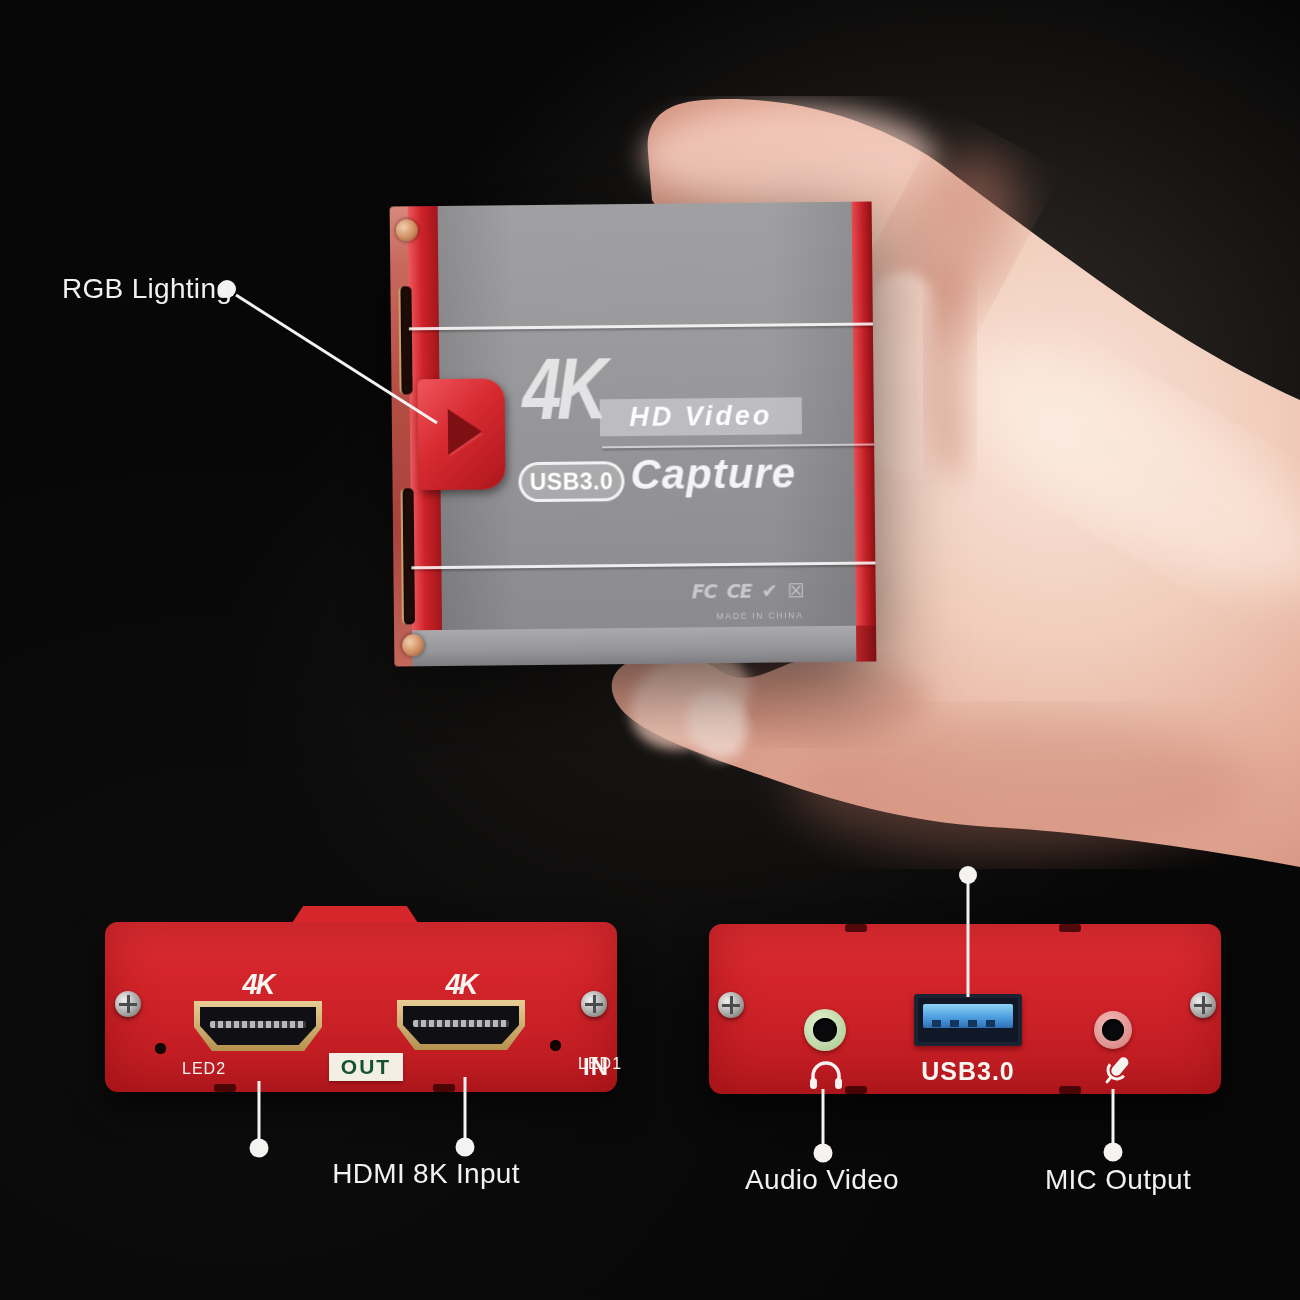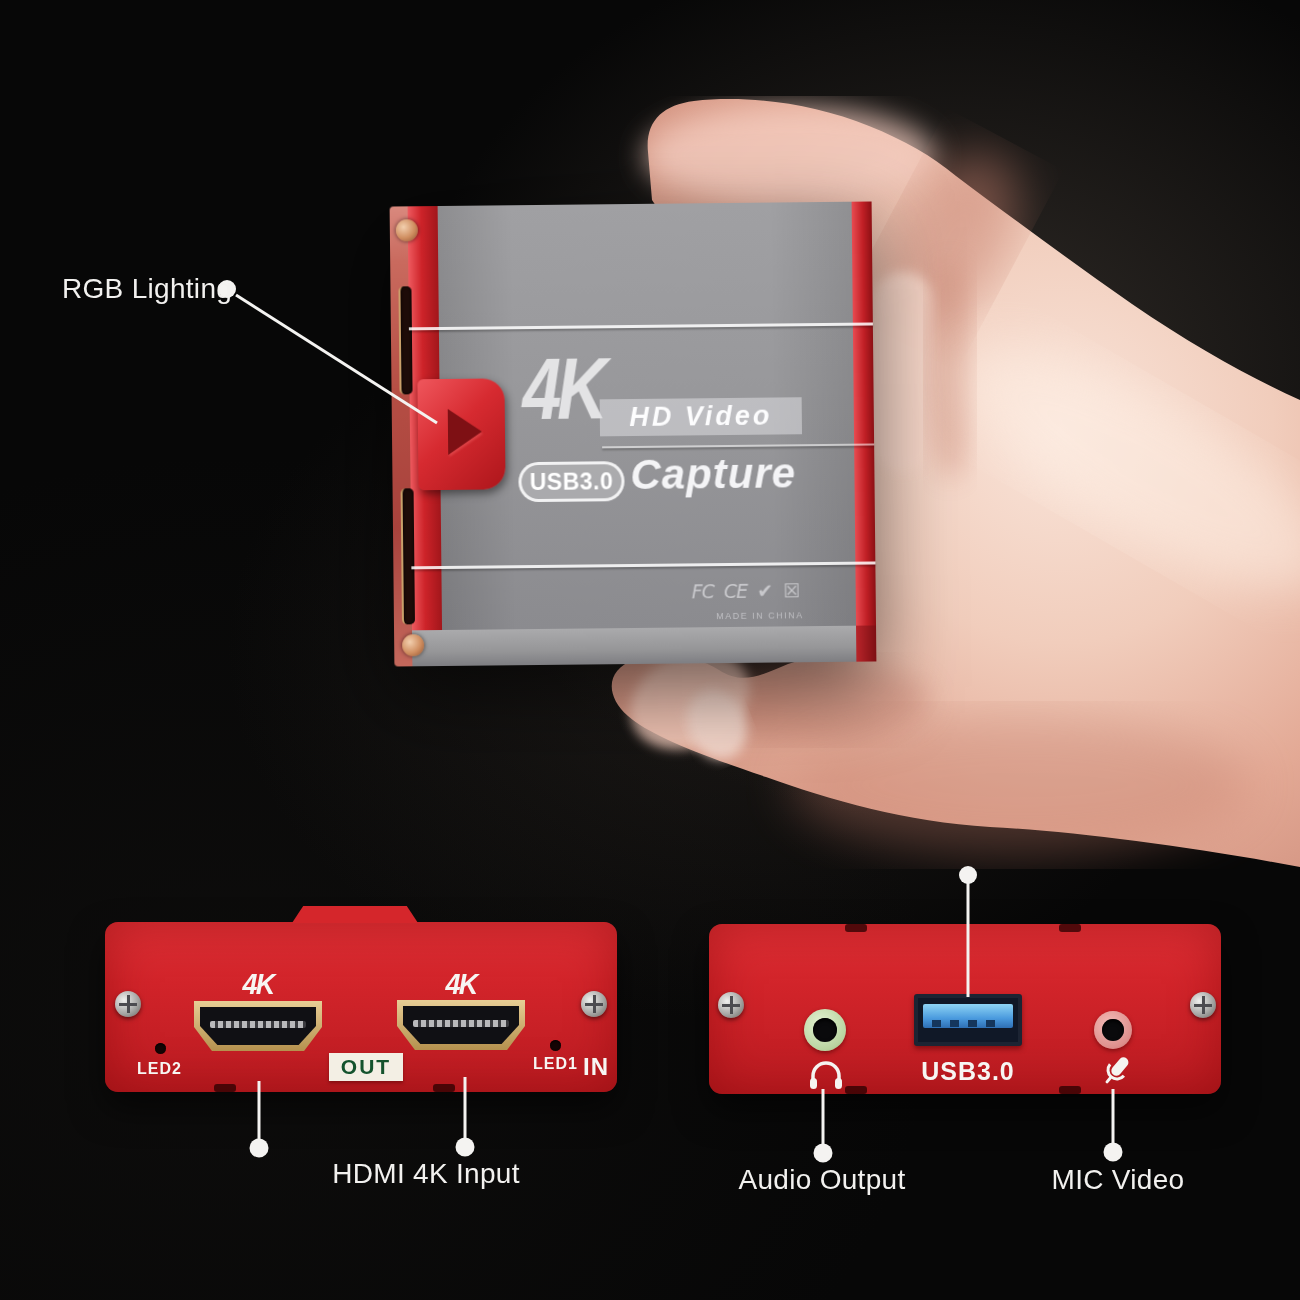--- a/index.html
+++ b/index.html
@@ -64,21 +64,21 @@
   .hd-band span{font-size:27px;font-weight:bold;font-style:italic;color:#fdfdfe;letter-spacing:3px;}
   .usb-pill{position:absolute;left:126px;top:257px;width:100px;height:34px;
     border:3px solid rgba(255,255,255,.85);background:rgba(255,255,255,.22);border-radius:20px;
     display:flex;align-items:center;justify-content:center;}
   .usb-pill span{font-size:23px;font-weight:bold;color:#fff;letter-spacing:.5px;}
   .cap-text{position:absolute;left:238px;top:248px;width:190px;font-size:42px;line-height:46px;
     font-weight:bold;font-style:italic;color:rgba(252,252,254,.92);letter-spacing:1px;}
   .certs{position:absolute;left:298px;top:377px;width:140px;display:flex;gap:10px;
     align-items:center;color:rgba(240,240,244,.6);
     font-family:"DejaVu Sans", sans-serif;}
-  .certs .m{font-size:19px;font-weight:normal;font-style:italic;letter-spacing:-1px;}
+  .certs .m{font-size:19px;font-weight:bold;font-style:italic;letter-spacing:-1px;}
   .certs .s{font-size:19px;}
   .madein{position:absolute;left:296px;top:408px;width:140px;text-align:center;
     font-size:9px;letter-spacing:1.5px;color:rgba(240,240,244,.5);}
   
   .panel{position:absolute;height:170px;border-radius:13px;z-index:20;
     background:linear-gradient(180deg,#e03036 0%,#d2242a 35%,#bb1b21 100%);
     box-shadow:inset 0 0 50px rgba(110,0,0,.4), 0 16px 34px rgba(0,0,0,.55);}
   .panel-front{left:105px;top:922px;width:512px;}
   .panel-rear{left:709px;top:924px;width:512px;}
   .ftab{position:absolute;left:180px;top:-16px;width:140px;height:17px;
@@ -98,21 +98,21 @@
     clip-path:polygon(0 0,100% 0,100% 50%,85% 100%,15% 100%,0 50%);}
   .hdmi .pins{position:absolute;left:16px;right:16px;top:20px;height:7px;
     background:repeating-linear-gradient(90deg,#b9b9bb 0 5px,#3a3a3e 5px 8px);border-radius:2px;}
   .p4k{position:absolute;width:80px;text-align:center;font-size:30px;font-weight:bold;
     font-style:italic;color:#f7f6f3;transform:scaleX(.9);letter-spacing:-2px;z-index:22;}
   .outbox{position:absolute;left:224px;top:131px;width:74px;height:28px;background:#f3efe4;
     display:flex;align-items:center;justify-content:center;box-shadow:0 2px 3px rgba(60,0,0,.4);}
   .outbox span{color:#14532d;font-weight:bold;font-size:21px;letter-spacing:2px;}
   .intag{position:absolute;left:424px;top:131px;width:80px;text-align:right;
     color:#f7f6f3;font-weight:bold;font-size:24px;letter-spacing:1px;}
-  .ledtxt{position:absolute;color:#f7f6f3;font-weight:bold;font-size:16px;letter-spacing:1px;}
+  .ledtxt{position:absolute;color:#f7f6f3;font-weight:normal;font-size:16px;letter-spacing:1px;margin-left:45px;}
   .leddot{position:absolute;width:11px;height:11px;border-radius:50%;background:#140404;
     box-shadow:inset 0 1px 2px #000;}
   .jack{position:absolute;border-radius:50%;}
   .jack .hole{position:absolute;border-radius:50%;background:#0a0a0c;
     box-shadow:inset 0 2px 4px #000;}
   .usbport{position:absolute;left:205px;top:70px;width:108px;height:52px;
     background:#101827;border:4px solid #1c2433;border-radius:3px;box-sizing:border-box;
     box-shadow:0 3px 5px rgba(70,0,0,.5);}
   .usbport .tongue{position:absolute;left:5px;right:5px;top:6px;height:24px;
     background:linear-gradient(180deg,#8ed4f4 0%,#4a9ade 60%,#2e6fb4 100%);border-radius:2px;}
@@ -284,17 +284,17 @@
       <line x1="465" y1="1077" x2="465" y2="1139"></line>
       <circle cx="465" cy="1147" r="9.5" stroke="none"></circle>
       <line x1="823" y1="1089" x2="823" y2="1145"></line>
       <circle cx="823" cy="1153" r="9.5" stroke="none"></circle>
       <line x1="1113" y1="1089" x2="1113" y2="1144"></line>
       <circle cx="1113" cy="1152" r="9.5" stroke="none"></circle>
     </g>
   </svg>
 
   <div class="callout" style="left:62px;top:271px;">RGB Lighting</div>
-  <div class="callout cc" style="left:426px;top:1156px;">HDMI 4K Input</div>
-  <div class="callout cc" style="left:822px;top:1162px;">Audio Output</div>
-  <div class="callout cc" style="left:1118px;top:1162px;">MIC Video</div>
+  <div class="callout cc" style="left:426px;top:1156px;">HDMI 8K Input</div>
+  <div class="callout cc" style="left:822px;top:1162px;">Audio Video</div>
+  <div class="callout cc" style="left:1118px;top:1162px;">MIC Output</div>
 
 </div>
 
 </body></html>

